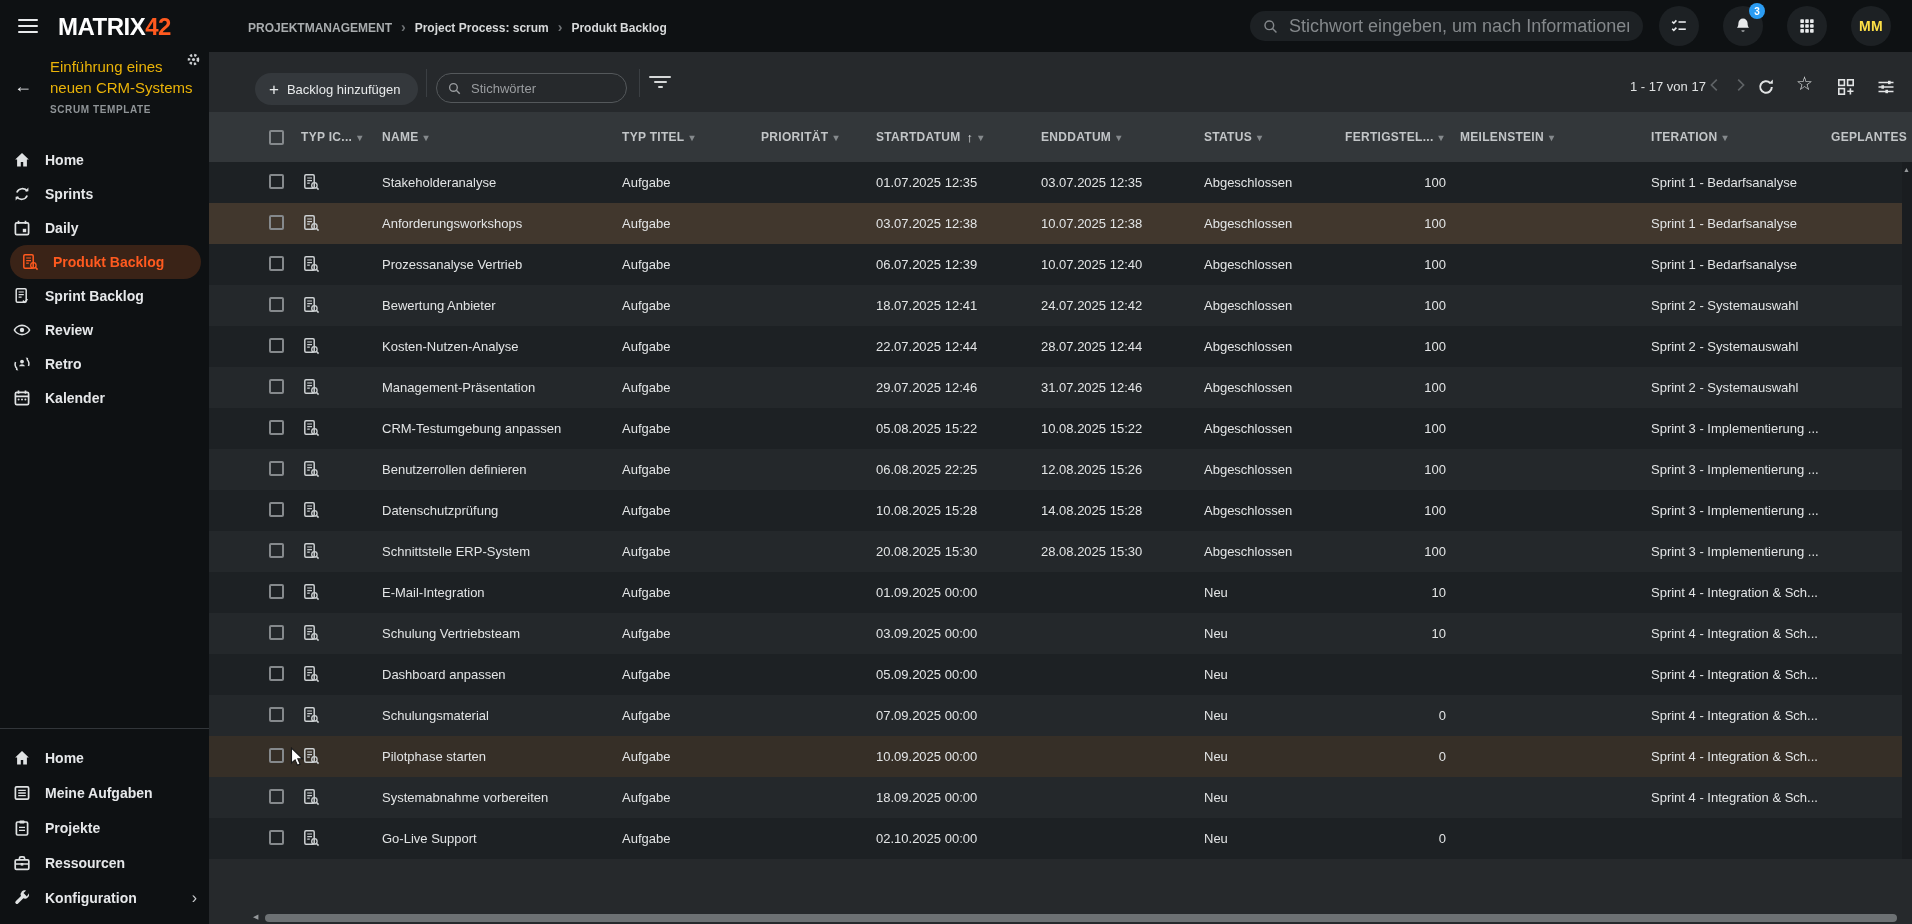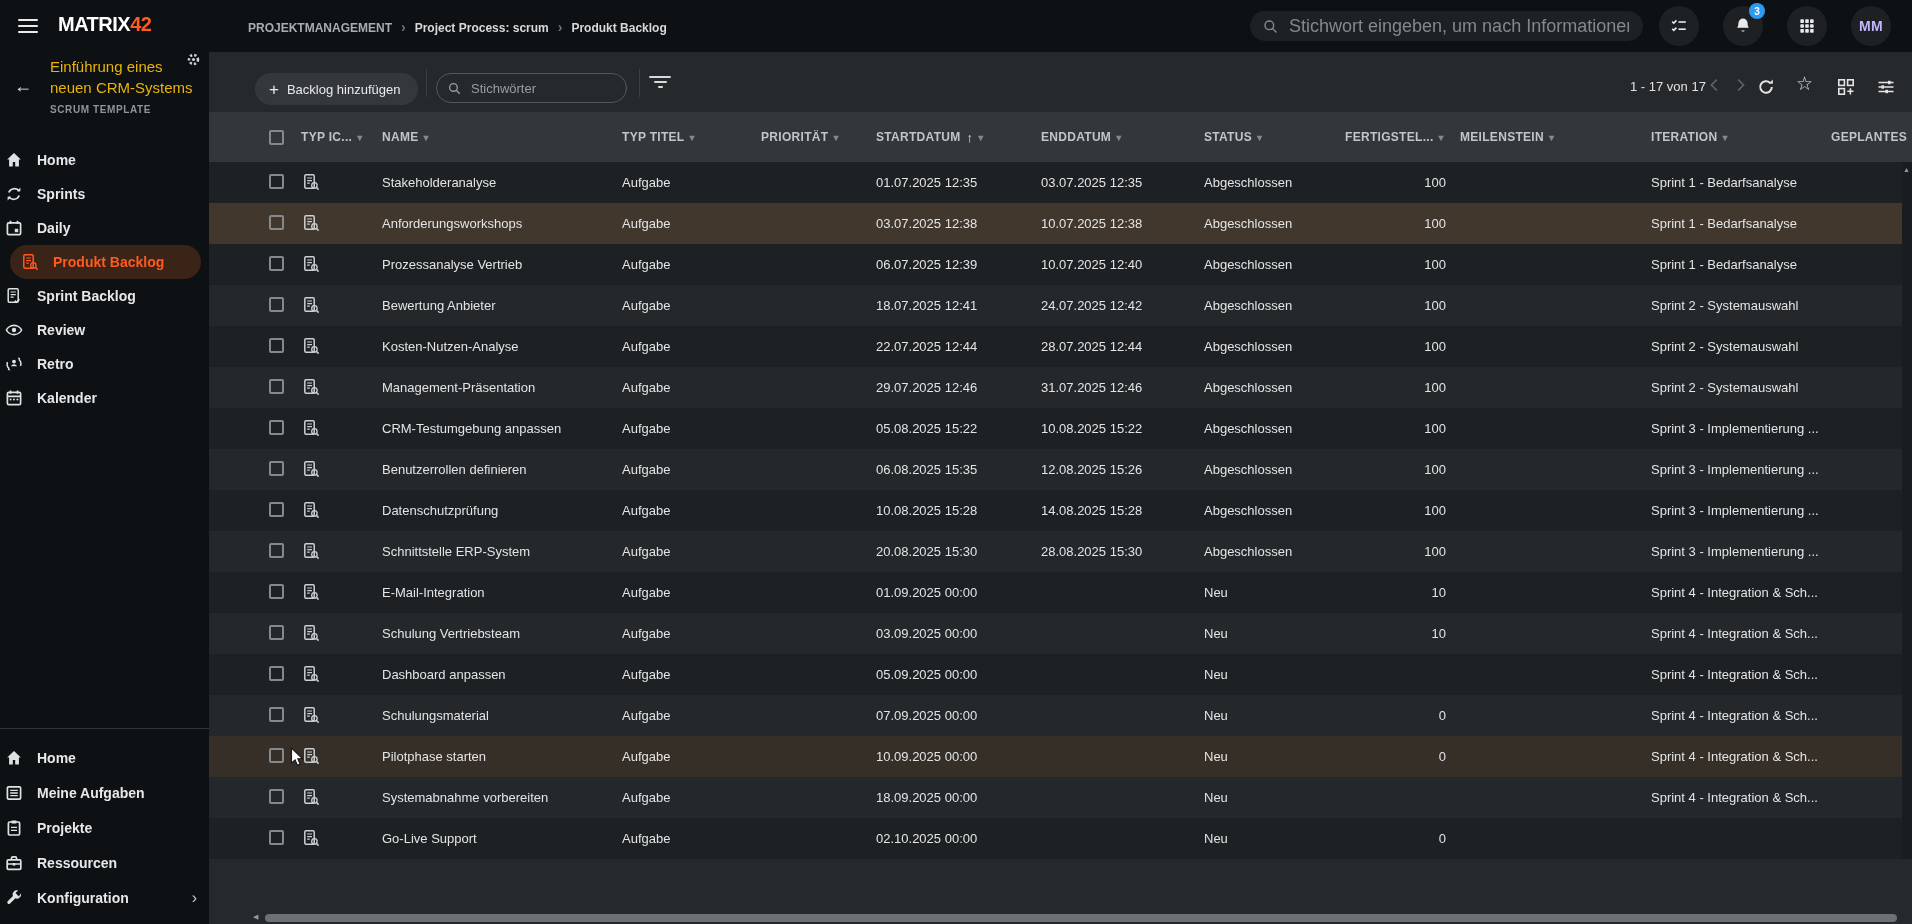--- a/index.html
+++ b/index.html
@@ -3,47 +3,47 @@
 <meta charset="utf-8">
 <style>
   html,body{margin:0;padding:0;background:#000;}
   *{box-sizing:border-box;font-family:"Liberation Sans",sans-serif;}
   #app{position:relative;width:1912px;height:924px;overflow:hidden;background:#26292c;
        --accent:#ff5a1f;--badge:#2b9cf2;--row-selected:#41372d;--row-hover:#362f27;}
   
   .topbar{position:absolute;left:0;top:0;width:1912px;height:52px;background:#0e1113;z-index:5;}
   .hamburger{position:absolute;left:18px;top:19px;width:20px;height:14px;cursor:pointer;}
   .hamburger i{display:block;height:2px;background:#e8eaec;margin-bottom:4px;border-radius:1px;}
-  .logo{position:absolute;left:58px;top:13px;font-size:20px;font-weight:bold;letter-spacing:-.5px;color:#fff;}
+  .logo{position:absolute;left:58px;top:13px;font-size:24px;font-weight:bold;letter-spacing:-.5px;color:#fff;}
   .logo .accent{color:var(--accent);}
   .breadcrumb{position:absolute;left:248px;top:19px;font-size:12px;font-weight:bold;color:#a9adaf;white-space:nowrap;}
   .breadcrumb .bc1{color:#a9adaf;}
   .breadcrumb .bc2,.breadcrumb .bc3{color:#d7d9da;}
   .bc-sep{color:#6f7376;margin:0 9px;font-size:12px;}
   .bc-sep::before{content:"\203A";font-size:14px;}
   .top-search{position:absolute;left:1250px;top:11px;width:393px;height:30px;background:#1d2124;border:none;
               border-radius:15px;display:flex;align-items:center;padding:0 12px;}
   .top-search svg{flex:0 0 auto;margin-right:8px;}
   .top-search input{flex:1;background:transparent;border:none;outline:none;color:#cfd2d4;font-size:18px;}
   .top-search input::placeholder{color:#84888b;}
   .top-circle{position:absolute;top:6px;width:40px;height:40px;border-radius:50%;background:#1d2124;
               display:flex;align-items:center;justify-content:center;color:#e8eaec;cursor:pointer;}
   .tc-check{left:1659px;} .tc-bell{left:1723px;} .tc-grid{left:1787px;} .tc-avatar{left:1851px;}
   .badge{position:absolute;top:-3px;right:-2px;min-width:16px;height:16px;border-radius:8px;background:var(--badge);
          color:#fff;font-size:10px;font-weight:bold;display:flex;align-items:center;justify-content:center;padding:0 3px;}
-  .avatar-txt{font-size:14px;font-weight:bold;color:#c4b5fd;letter-spacing:.3px;}
+  .avatar-txt{font-size:14px;font-weight:bold;color:#fde047;letter-spacing:.3px;}
   
   .sidebar{position:absolute;left:0;top:52px;width:209px;height:872px;background:#0e1113;z-index:4;}
   .proj-header{position:relative;height:75px;}
   .back-arrow{position:absolute;left:14px;top:24px;color:#e8eaec;font-size:18px;cursor:pointer;}
   .gear{position:absolute;right:8px;top:0px;color:#cdd0d2;cursor:pointer;}
   .proj-title{position:absolute;left:50px;top:4px;font-size:15px;line-height:21px;color:#eab308;font-weight:400;}
   .proj-sub{position:absolute;left:50px;top:52px;font-size:10px;font-weight:bold;letter-spacing:.6px;color:#8f9497;}
   .side-menu{margin-top:16px;}
-  .side-item{position:relative;height:34px;display:flex;align-items:center;padding-left:4px;color:#e6e8ea;
+  .side-item{position:relative;height:34px;display:flex;align-items:center;padding-left:12px;color:#e6e8ea;
              font-size:14px;font-weight:bold;cursor:pointer;}
   .side-item .side-icon{width:20px;height:20px;margin-right:13px;color:#dfe2e3;flex:0 0 auto;}
   .side-item.active{background:#3a2317;border-radius:17px;margin:0 8px 0 10px;padding-left:10px;color:var(--accent);}
   .side-item.active .side-icon{color:var(--accent);}
   .side-divider{position:absolute;top:676px;left:0;right:0;height:1px;background:#32363a;}
   .side-bottom{position:absolute;top:688px;left:0;right:0;}
   .side-bottom .side-item{height:35px;}
   .side-chevron{position:absolute;right:12px;color:#c7cacc;font-size:16px;font-weight:normal;}
   
   .content{position:absolute;left:209px;top:52px;width:1703px;height:872px;background:#26292c;}
@@ -553,21 +553,21 @@
           <div class="cell"><span class="cbx"></span></div>
           <div class="cell"><span class="typ-icon"><svg width="20" height="20" viewBox="0 0 20 20">
                 <rect x="3.8" y="2.8" width="9.4" height="13.4" rx="1.2" fill="none" stroke="currentColor" stroke-width="1.5"></rect>
                 <path d="M6.2 6h4.8M6.2 8.6h4.8M6.2 11.2h2.6" stroke="currentColor" stroke-width="1.2"></path>
                 <circle cx="13.4" cy="13.4" r="2.7" fill="none" stroke="currentColor" stroke-width="1.3"></circle>
                 <path d="M15.3 15.3 17.6 17.6" stroke="currentColor" stroke-width="1.5"></path>
               </svg></span></div>
           <div class="cell">Benutzerrollen definieren</div>
           <div class="cell">Aufgabe</div>
           <div class="cell"></div>
-          <div class="cell">06.08.2025 15:35</div>
+          <div class="cell">06.08.2025 22:25</div>
           <div class="cell">12.08.2025 15:26</div>
           <div class="cell">Abgeschlossen</div>
           <div class="cell c-fertig">100</div>
           <div class="cell"></div>
           <div class="cell">Sprint 3 - Implementierung ...</div>
           <div class="cell"></div>
         </div>
         <div class="row grid-row">
           <div class="cell"><span class="cbx"></span></div>
           <div class="cell"><span class="typ-icon"><svg width="20" height="20" viewBox="0 0 20 20">

